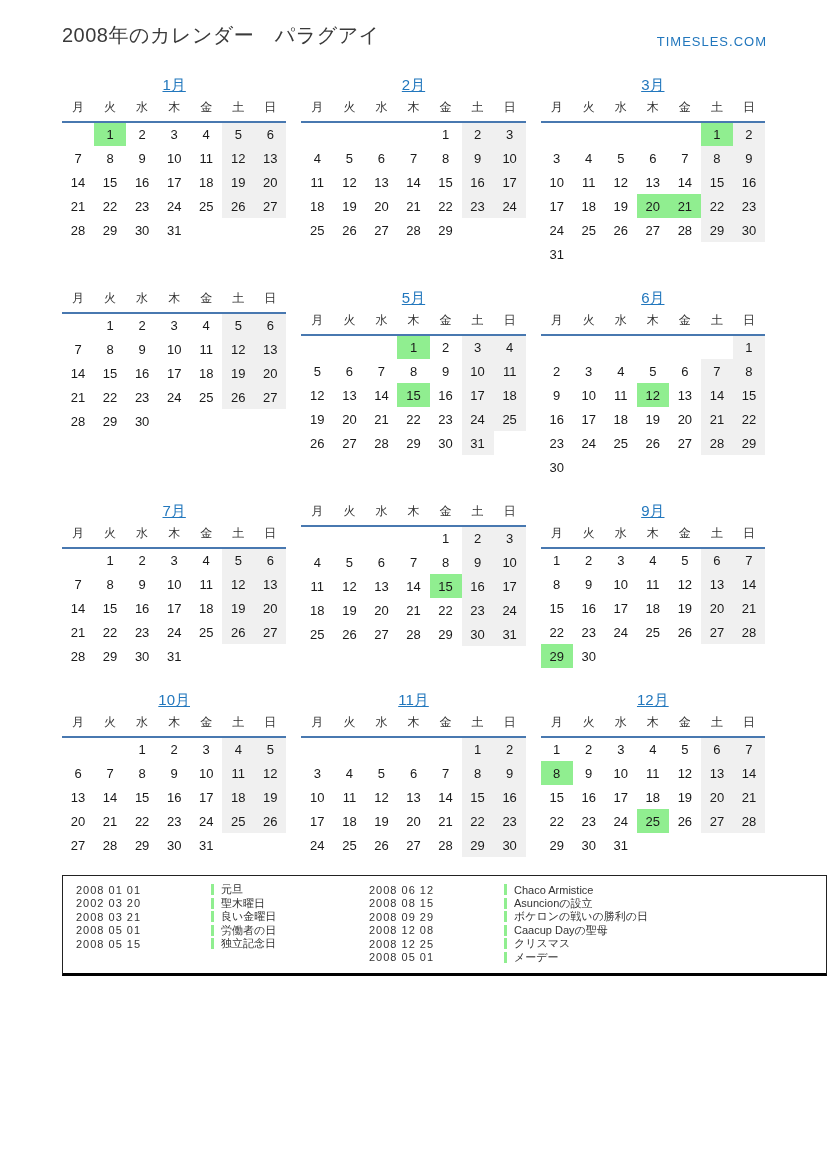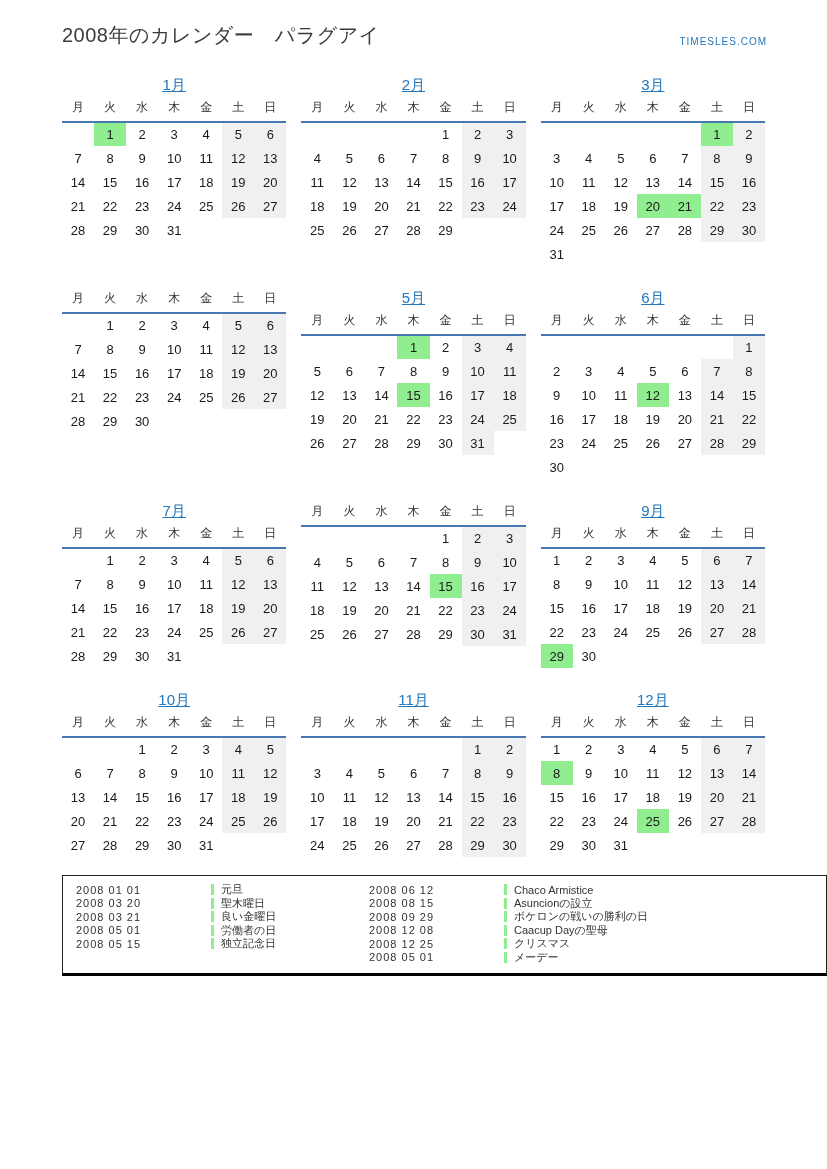--- a/index.html
+++ b/index.html
@@ -9,23 +9,23 @@
     --rule:#4878b0;
   }
   *{box-sizing:border-box;margin:0;padding:0;}
   html,body{background:#fff;}
   body{
     width:827px;height:1169px;
     font-family:"Liberation Sans","DejaVu Sans",sans-serif;
     color:#222;overflow:hidden;position:relative;
   }
   .page{width:827px;height:1169px;padding:22px 60px 0 62px;}
-  .header{display:flex;justify-content:space-between;align-items:center;}
+  .header{display:flex;justify-content:space-between;align-items:flex-end;}
   .page-title{font-size:20px;font-weight:400;color:#3a3a3a;letter-spacing:0.5px;}
-  .brand{font-size:10px;font-weight:500;color:var(--accent);letter-spacing:1px;text-decoration:none;margin-top:12px;}
+  .brand{font-size:13px;font-weight:500;color:var(--accent);letter-spacing:1px;text-decoration:none;margin-top:12px;}
   .months-grid{
     margin-top:26px;width:703px;
     display:grid;grid-template-columns:repeat(3,1fr);
     column-gap:15px;row-gap:22px;
   }
   .month{width:100%;}
   .month-title{
     text-align:center;color:var(--accent);
     font-size:15px;font-weight:400;height:22px;line-height:20px;text-decoration:underline;
   }
@@ -848,21 +848,21 @@
 </div>
 
   <div class="legend">
     <div class="legend-col">
         <div class="legend-row">
           <span class="legend-date">2008 01 01</span>
           <span class="legend-bar"></span>
           <span class="legend-name">元旦</span>
         </div>
         <div class="legend-row">
-          <span class="legend-date">2008 03 20</span>
+          <span class="legend-date">2002 03 20</span>
           <span class="legend-bar"></span>
           <span class="legend-name">聖木曜日</span>
         </div>
         <div class="legend-row">
           <span class="legend-date">2008 03 21</span>
           <span class="legend-bar"></span>
           <span class="legend-name">良い金曜日</span>
         </div>
         <div class="legend-row">
           <span class="legend-date">2008 05 01</span>

